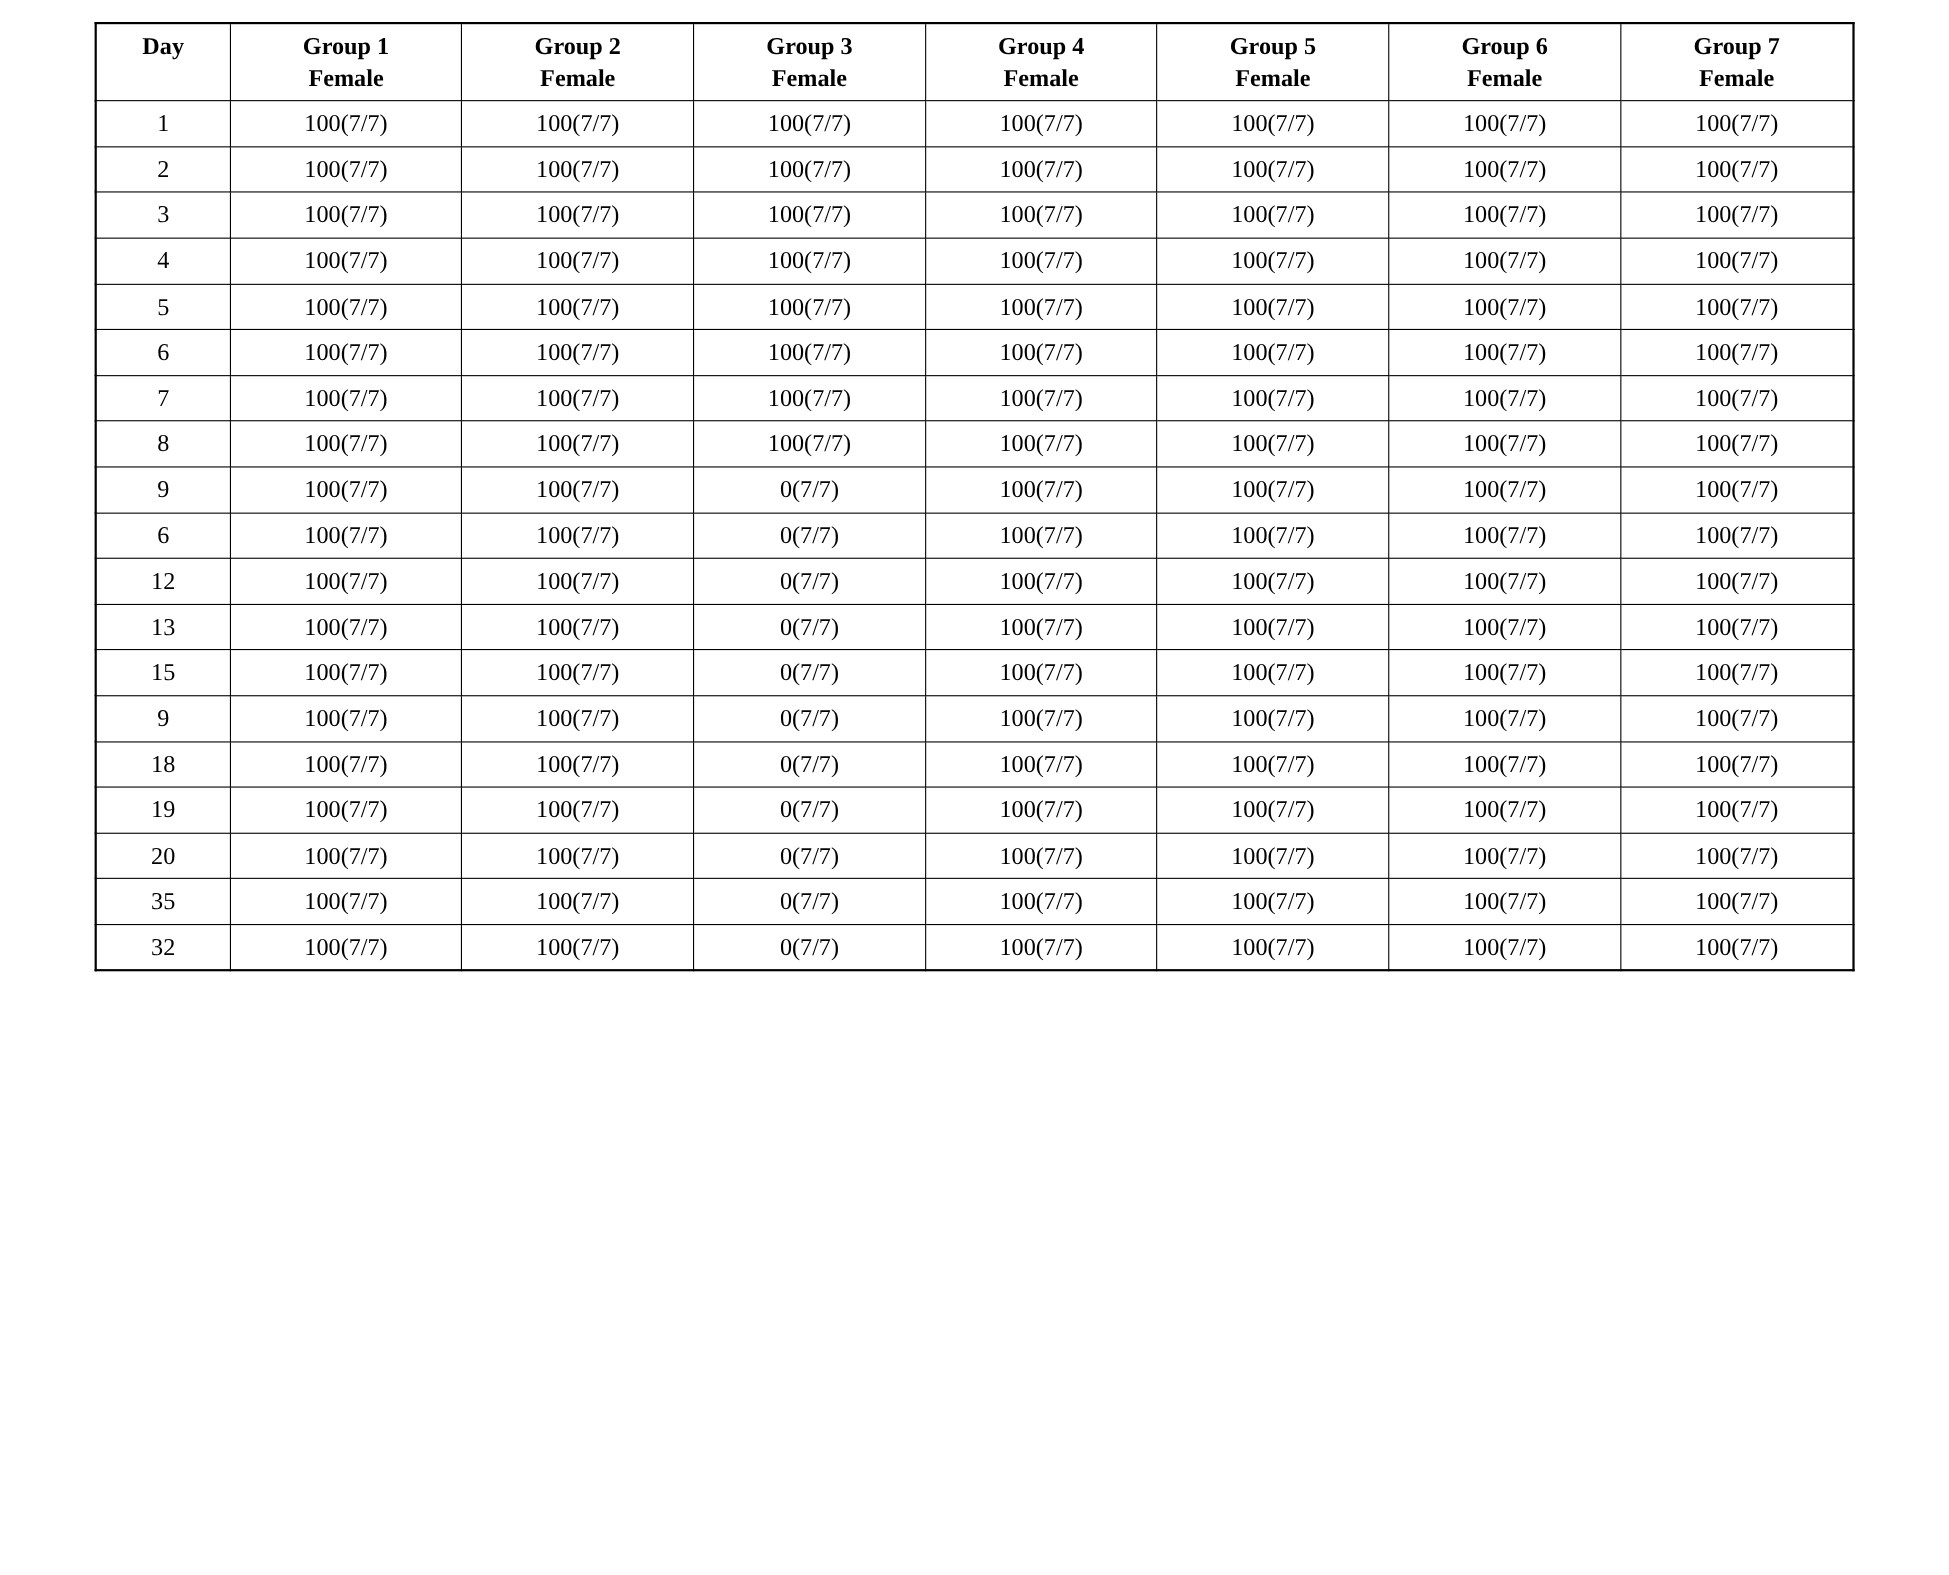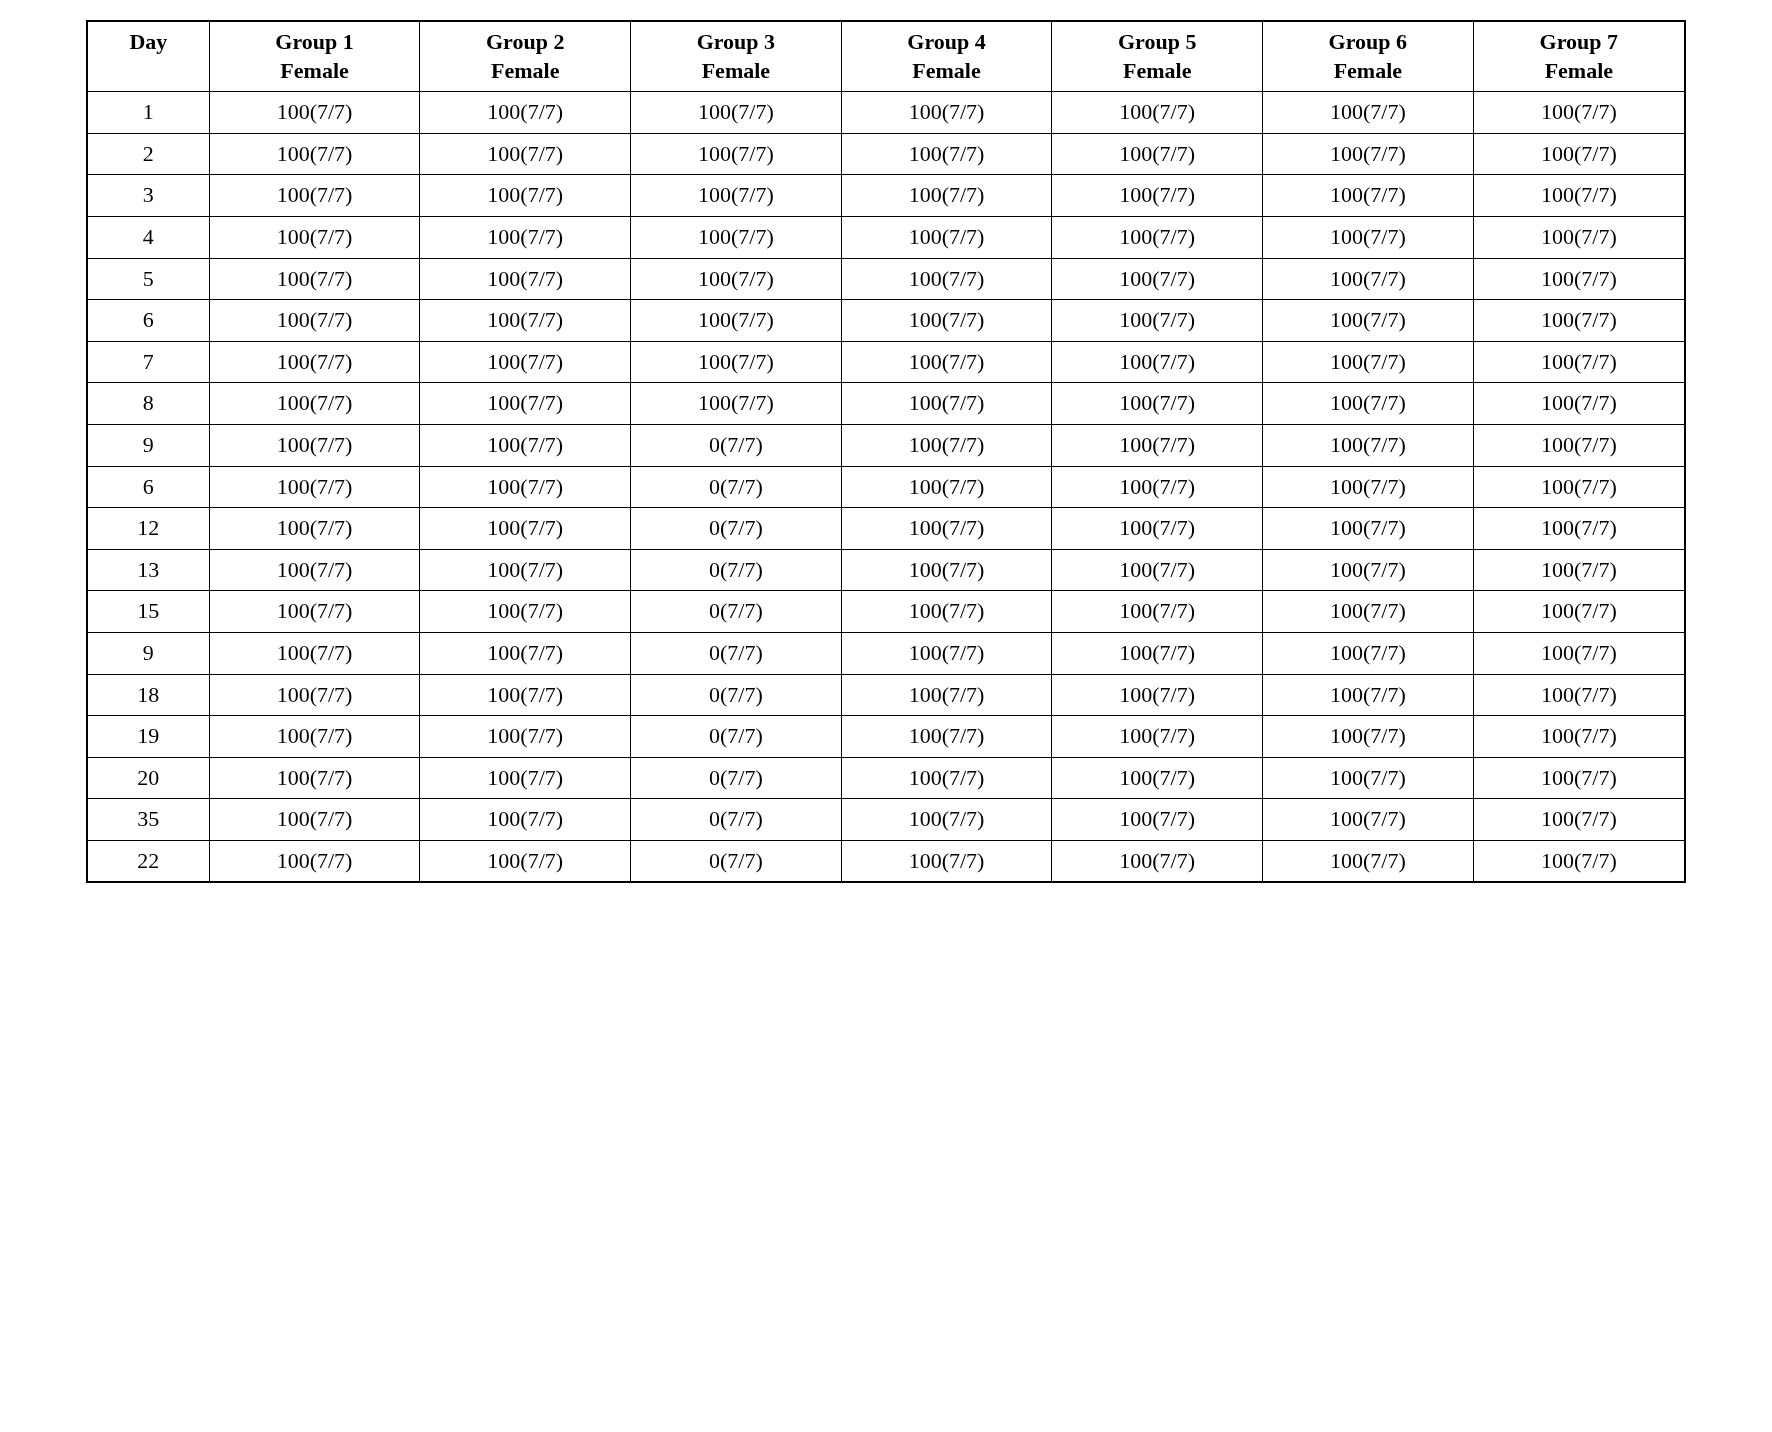--- a/index.html
+++ b/index.html
@@ -239,21 +239,21 @@
           <td>35</td>
           <td>100(7/7)</td>
           <td>100(7/7)</td>
           <td>0(7/7)</td>
           <td>100(7/7)</td>
           <td>100(7/7)</td>
           <td>100(7/7)</td>
           <td>100(7/7)</td>
         </tr>
         <tr>
-          <td>22</td>
+          <td>32</td>
           <td>100(7/7)</td>
           <td>100(7/7)</td>
           <td>0(7/7)</td>
           <td>100(7/7)</td>
           <td>100(7/7)</td>
           <td>100(7/7)</td>
           <td>100(7/7)</td>
         </tr>
       </tbody>
   </table>

